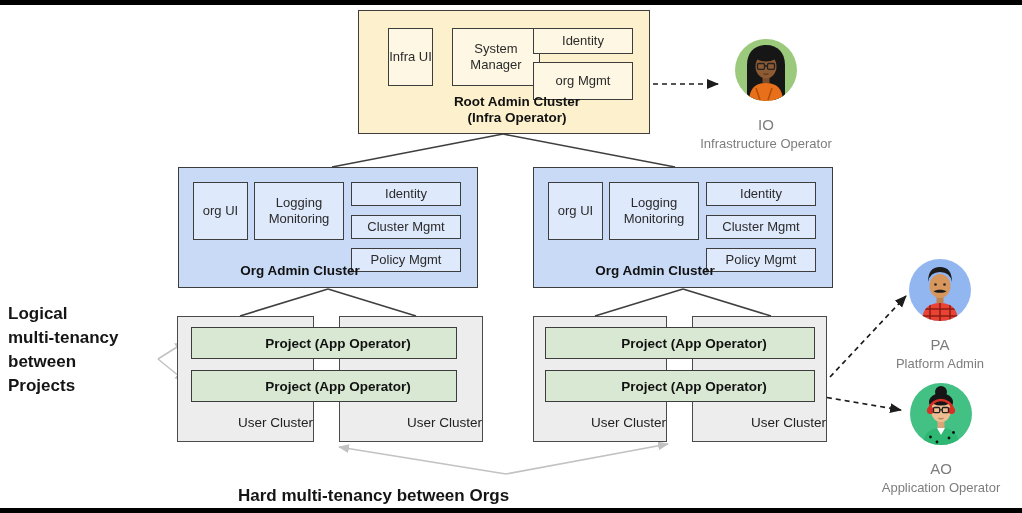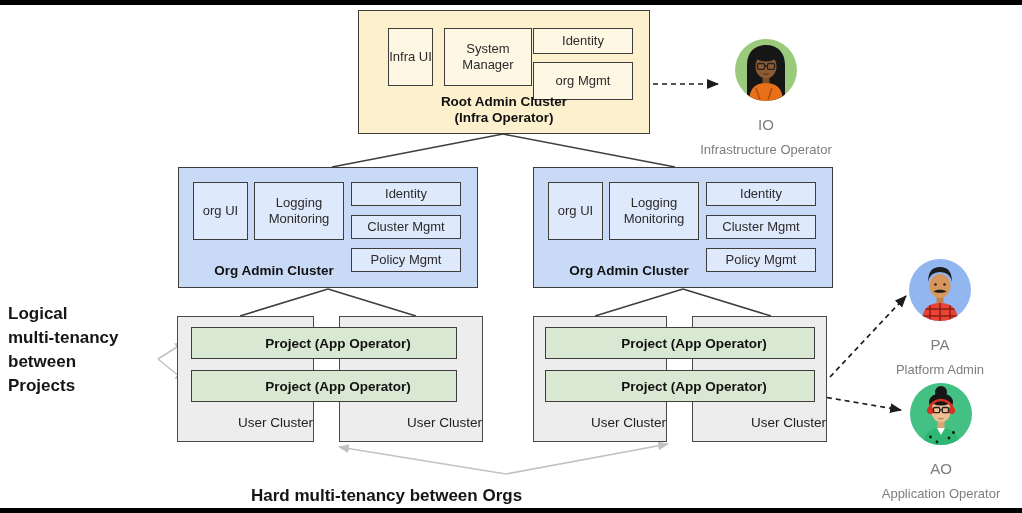--- a/index.html
+++ b/index.html
@@ -13,35 +13,35 @@
   .cluster.root{left:358px;top:10px;width:292px;height:124px;background:#fcf0cd;}
   .cluster.org{top:167px;width:300px;height:121px;background:#c9daf7;}
   .cluster.org.left{left:178px;}
   .cluster.org.right{left:533px;}
   .cluster.user{top:316px;height:126px;background:#ededed;border-color:#4a4a4a;}
   .comp{position:absolute;border:1.5px solid #3d3d3d;box-sizing:border-box;
         display:flex;align-items:center;justify-content:center;text-align:center;
         font-size:13px;line-height:1.2;color:#2b2b2b;}
   .root .comp{background:#fdf7e3;}
   .org .comp{background:#dfe9fc;}
-  .cluster-title{position:absolute;font-weight:bold;font-size:13.5px;color:#111;text-align:center;}
+  .cluster-title{position:absolute;font-weight:bold;font-size:13.5px;color:#111;text-align:center;padding-left:26px;}
   .root-title{left:0;right:0;bottom:7px;line-height:16px;}
   .org-title{left:10px;width:170px;bottom:9px;}
   .project-bar{position:absolute;height:32px;background:#d9e8d2;border:1.6px solid #3d3d3d;
         box-sizing:border-box;display:flex;align-items:center;justify-content:center;
         font-weight:bold;font-size:13.5px;color:#111;padding-left:28px;}
   .user-label{position:absolute;left:0;right:0;bottom:11px;text-align:right;
         font-size:13.5px;color:#222;}
   .annot{position:absolute;font-weight:bold;color:#151515;text-align:left;font-size:17px;}
   .annot.left{left:8px;top:302px;width:186px;line-height:24px;}
-  .annot.bottom{left:251px;top:486px;width:500px;}
+  .annot.bottom{left:238px;top:486px;width:500px;}
   .persona{position:absolute;width:200px;text-align:center;}
   .persona .pic{display:block;margin:0 auto;}
   .persona .abbr{font-size:15px;color:#7d7d7d;margin-top:14px;}
-  .persona .role{font-size:13px;color:#7d7d7d;margin-top:9px;}
+  .persona .role{font-size:13px;color:#7d7d7d;margin-top:3px;}
   .persona.io{left:666px;top:38px;}
   .persona.pa{left:840px;top:258px;}
   .persona.ao{left:841px;top:382px;}
 </style>
 </head>
 <body>
 
 <div class="stage">
 
   <div class="bar top"></div>
@@ -74,21 +74,21 @@
       <path d="M158,359 L185,381" marker-end="url(#ahg)"></path>
       <path d="M506,474 L339,447" marker-end="url(#ahg)"></path>
       <path d="M506,474 L668,444" marker-end="url(#ahg)"></path>
     </g>
   </svg>
 
   <div class="cluster root">
     <div class="comp" style="left:29px;top:17px;width:45px;height:58px">
       <span>Infra UI</span>
     </div>
-    <div class="comp" style="left:85px;top:17px;width:88px;height:58px">
+    <div class="comp" style="left:93px;top:17px;width:88px;height:58px">
       <span>System Manager</span>
     </div>
     <div class="comp" style="left:174px;top:17px;width:100px;height:26px">
       <span>Identity</span>
     </div>
     <div class="comp" style="left:174px;top:51px;width:100px;height:38px">
       <span>org Mgmt</span>
     </div>
     <div class="cluster-title root-title">
       <div>Root Admin Cluster</div>

